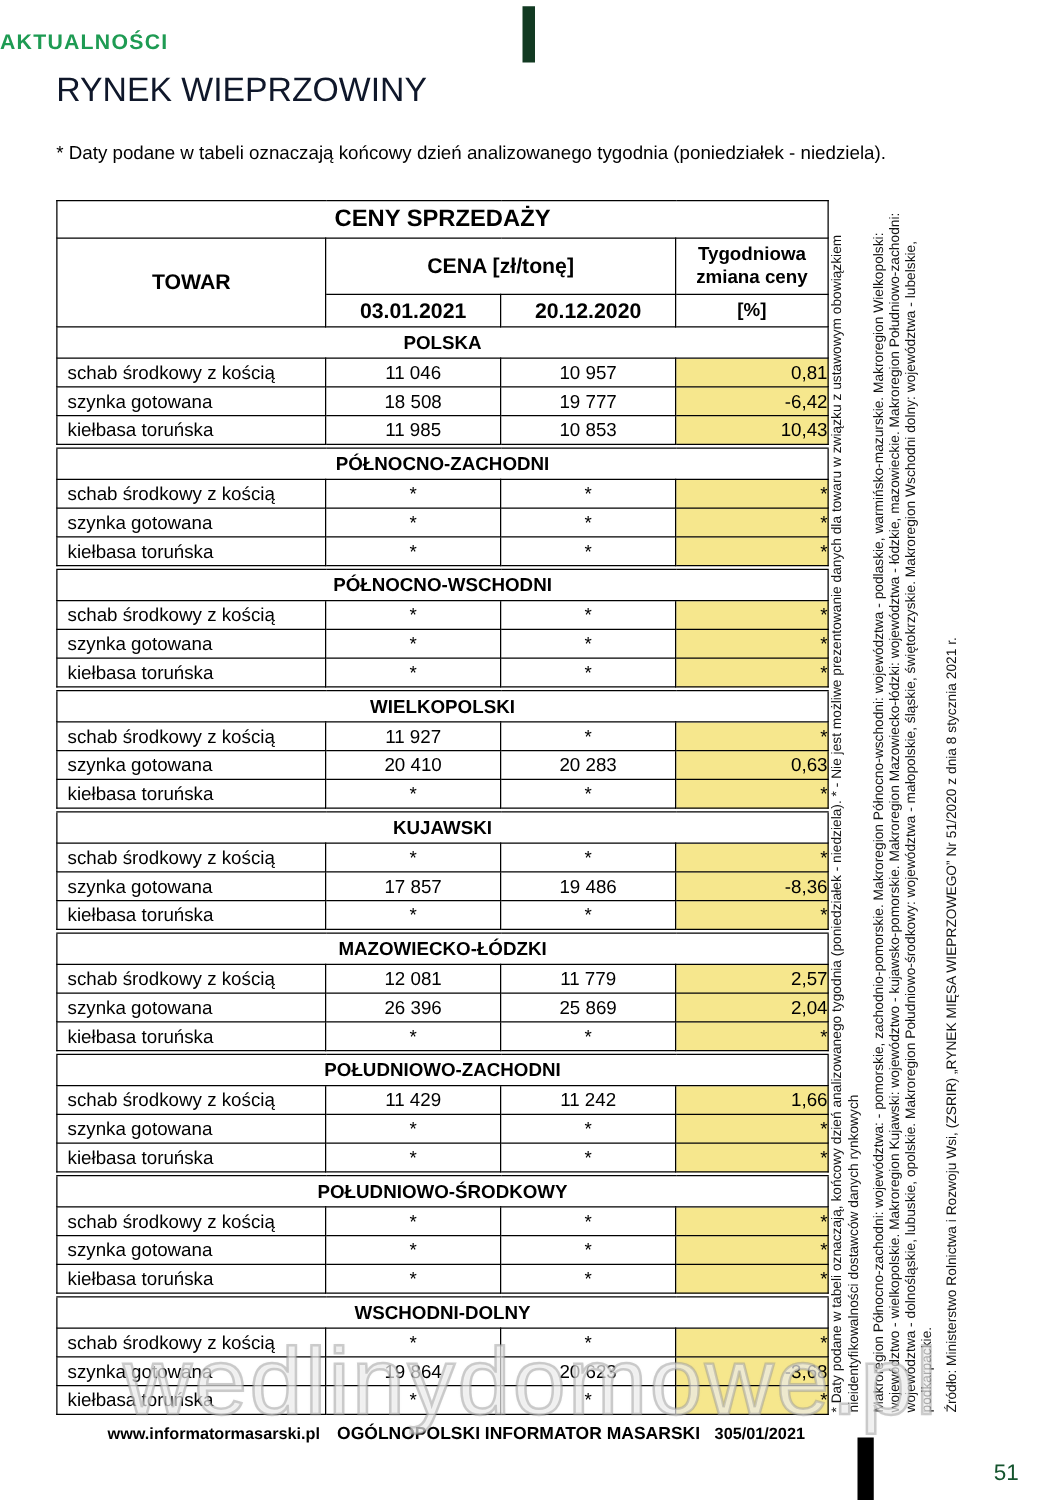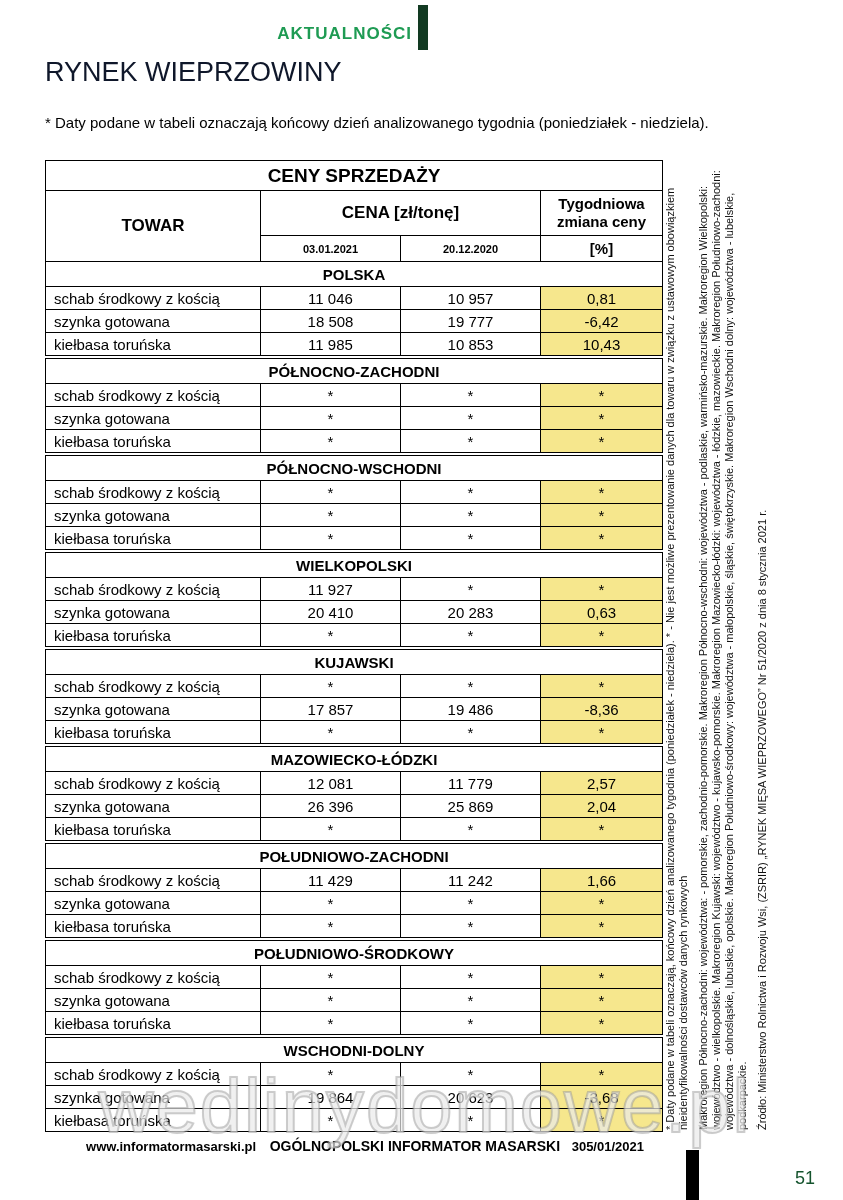--- a/index.html
+++ b/index.html
@@ -13,21 +13,20 @@
     color: #000;
     overflow: hidden;
   }
 
   
   .section-label {
     position: absolute;
     top: 24px;
     left: 0;
     width: 412px;
-    text-align: right;
     font-size: 17px;
     font-weight: bold;
     letter-spacing: 1px;
     color: #1e9b53;
   }
   .green-bar {
     position: absolute;
     top: 5px;
     left: 418px;
     width: 10px;
@@ -54,28 +53,28 @@
   col.c-date { width: 140px; }
   col.c-change { width: 122px; }
 
   .title-cell { font-size: 19px; font-weight: bold; text-align: center; height: 30px; }
   .towar-cell { font-size: 17px; font-weight: bold; text-align: center; vertical-align: middle; }
   .cena-cell  { font-size: 17px; font-weight: bold; text-align: center; height: 44px; vertical-align: middle; }
   .change-head {
     font-size: 15px; font-weight: bold; text-align: center;
     background: #f6e78d; padding: 4px 10px; line-height: 18px; vertical-align: middle;
   }
-  .date-cell { font-size: 11px; font-weight: bold; text-align: center; height: 26px; }
+  .date-cell { font-size: 17px; font-weight: bold; text-align: center; height: 26px; }
   .unit-cell { font-size: 15px; font-weight: bold; text-align: center; background: #f6e78d; }
 
   .section-row td { font-size: 15px; font-weight: bold; text-align: center; height: 25px; }
   .data-row td { font-size: 15px; height: 23px; vertical-align: middle; }
   .data-row td.product { text-align: left; padding-left: 8px; }
   .data-row td.num { text-align: center; }
-  .data-row td.chg { text-align: center; background: #f6e78d; }
+  .data-row td.chg { text-align: right; background: #f6e78d; }
   .gap-row td { height: 3px; border-left: none; border-right: none; padding: 0; }
 
   
   .side-notes {
     position: absolute;
     top: 142px;
     left: 664px;
     height: 988px;
     display: flex;
     flex-direction: row;

